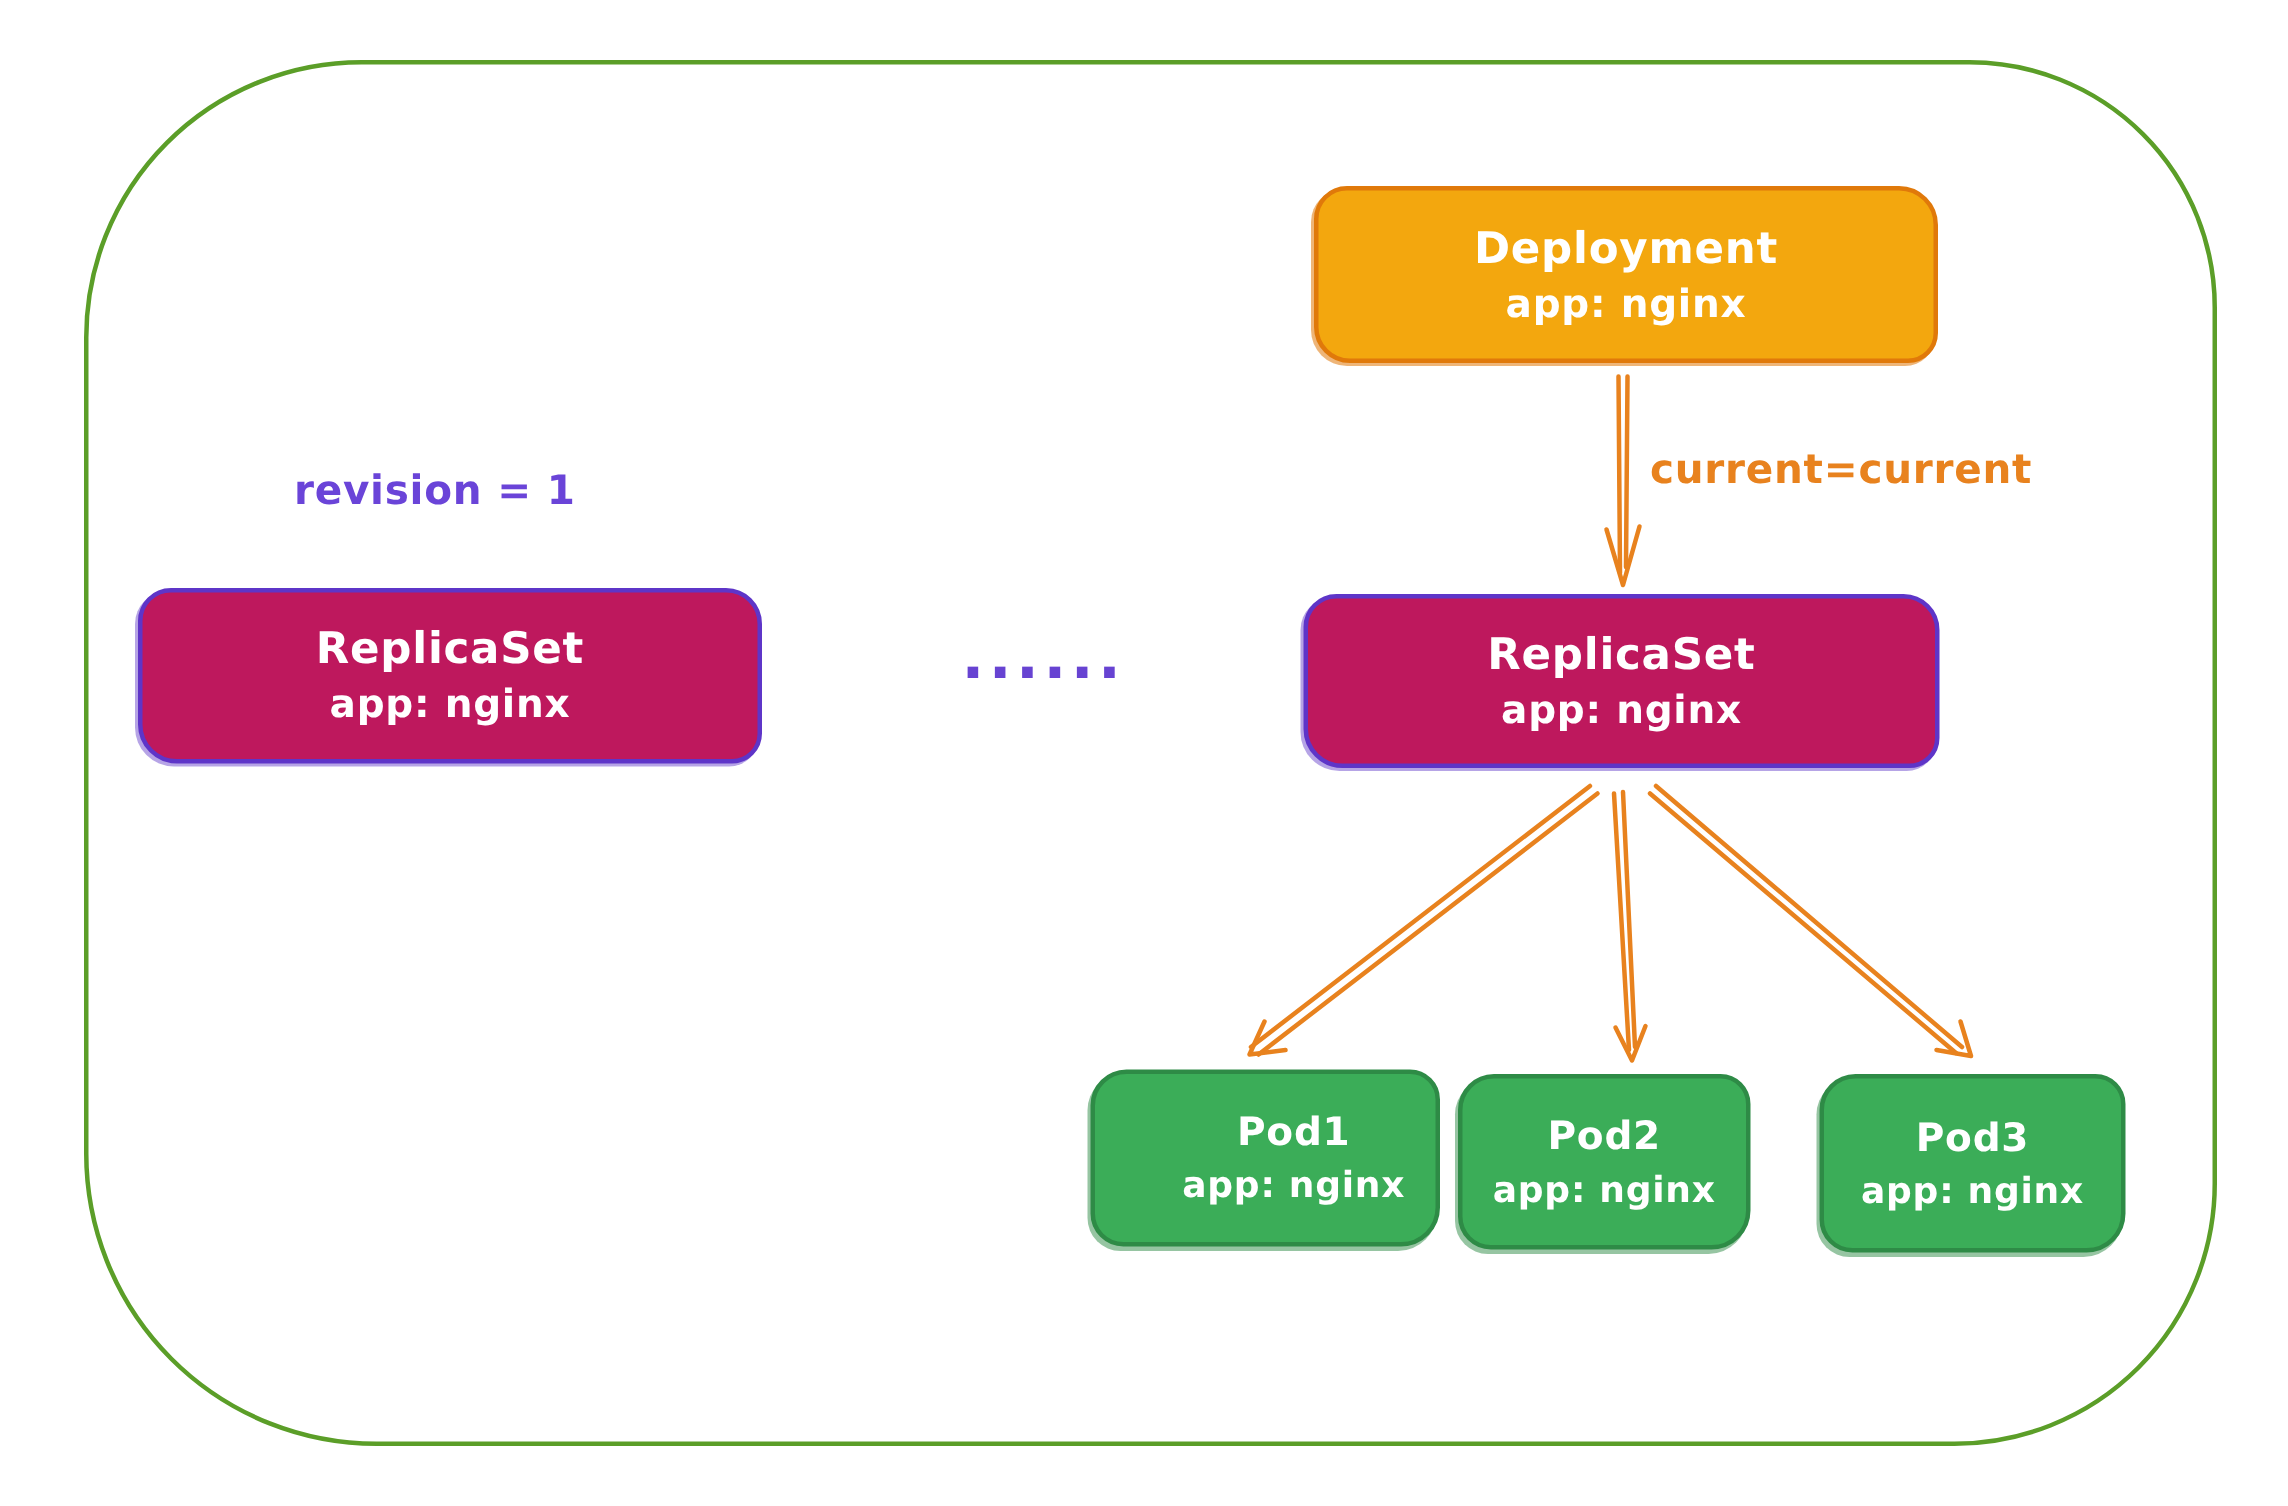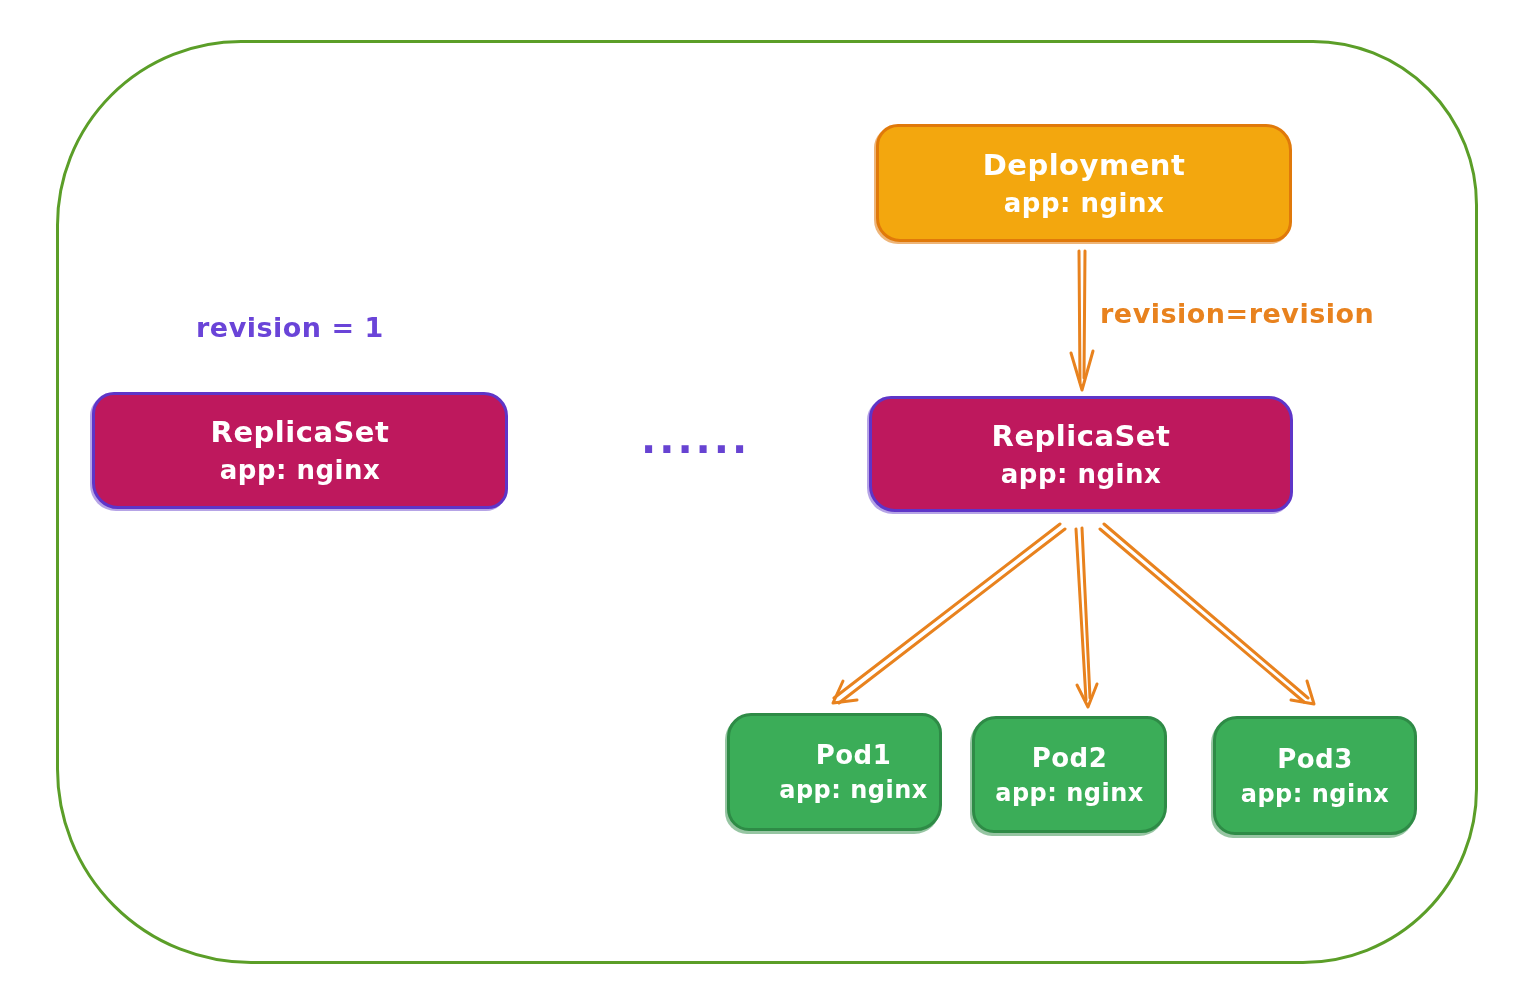--- a/index.html
+++ b/index.html
@@ -57,21 +57,21 @@
   .node-replicaset-current { left: 869px; top: 396px; width: 424px; height: 116px; }
 
   .node-pod {
     background: #3bad58;
     border: 3px solid #2e8b46;
     border-radius: 24px 20px 26px 22px;
     box-shadow: -2px 3px 0 0 rgba(46,139,70,0.5);
   }
   .node-pod .node-title    { font-size: 26px; }
   .node-pod .node-subtitle { font-size: 24px; }
-  .node-pod1 { left: 727px;  top: 713px; width: 215px; height: 118px; padding-left: 38px; }
+  .node-pod1 { left: 727px;  top: 713px; width: 233px; height: 118px; padding-left: 38px; }
   .node-pod2 { left: 972px;  top: 716px; width: 195px; height: 117px; }
   .node-pod3 { left: 1213px; top: 716px; width: 204px; height: 119px; }
 
   .floating-label {
     position: absolute;
     font-weight: 700;
     letter-spacing: 0.5px;
     white-space: nowrap;
   }
   .label-revision-old {
@@ -155,17 +155,17 @@
     <div class="node-subtitle">app: nginx</div>
   </div>
 
   <div class="node node-pod node-pod3">
     <div class="node-title">Pod3</div>
     <div class="node-subtitle">app: nginx</div>
   </div>
 
   <div class="floating-label label-revision-old">revision = 1</div>
 
-  <div class="floating-label label-revision-current">revision=revision</div>
+  <div class="floating-label label-revision-current">current=current</div>
 
   <div class="floating-label label-ellipsis">......</div>
 
 </div>
 
 </body></html>

